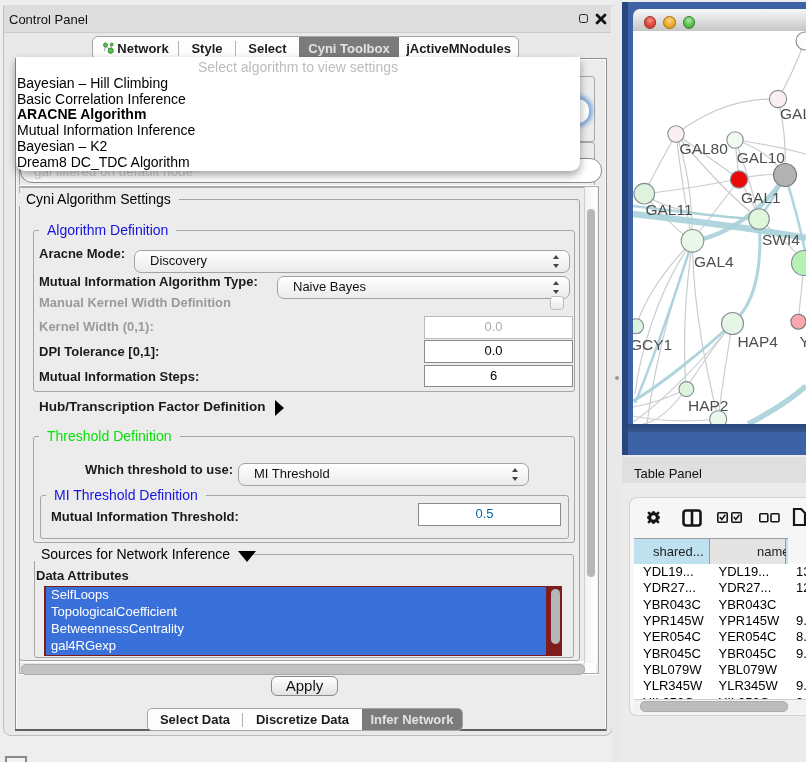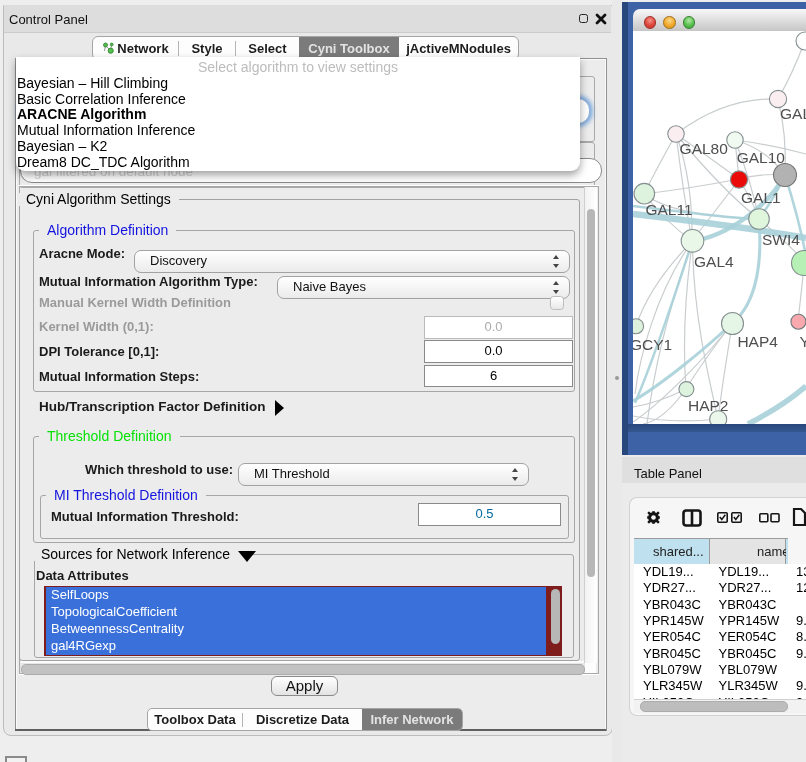--- a/index.html
+++ b/index.html
@@ -136,21 +136,21 @@
   <div style="position:absolute;left:2px;top:1px;width:495px;height:68px;background:#3a70d9;
     color:#fff;font-size:13px;line-height:16.9px;padding-left:5px;">SelfLoops<br>TopologicalCoefficient<br>BetweennessCentrality<br>gal4RGexp</div>
   <div style="position:absolute;left:507px;top:3px;width:9px;height:55px;background:#b7b7b7;border-radius:4.5px;"></div>
 </div>
 
 <div class="a" style="left:271px;top:676px;width:65px;height:18px;background:linear-gradient(#ffffff,#e3e3e3);
   border:1px solid #8a8a8a;border-radius:6px;text-align:center;font-size:15px;line-height:17px;color:#111;">Apply</div>
 
 <div class="a" style="left:147px;top:708px;width:314px;height:21px;background:#fdfdfd;
   border:1px solid #a5a5a5;border-radius:5px;display:flex;align-items:center;">
-  <div style="width:94px;text-align:center;" class="tabtxt">Toolbox Data</div>
+  <div style="width:94px;text-align:center;" class="tabtxt">Select Data</div>
   <div style="width:1px;height:14px;background:#b5b5b5;"></div>
   <div style="width:119px;text-align:center;" class="tabtxt">Discretize Data</div>
   <div style="width:100px;height:21px;background:#7b7b7b;border-radius:0 4px 4px 0;display:flex;align-items:center;justify-content:center;">
         <span class="tabtxt" style="color:#e3e3e3;">Infer Network</span>
       </div>
 </div>
 
 <div class="a" style="left:5px;top:756px;width:18px;height:10px;background:#f2f2f2;border:2px solid #8a8a8a;"></div>
 
 <div class="a" style="left:622px;top:2px;width:184px;height:453px;background:#3d63a6;"></div>

